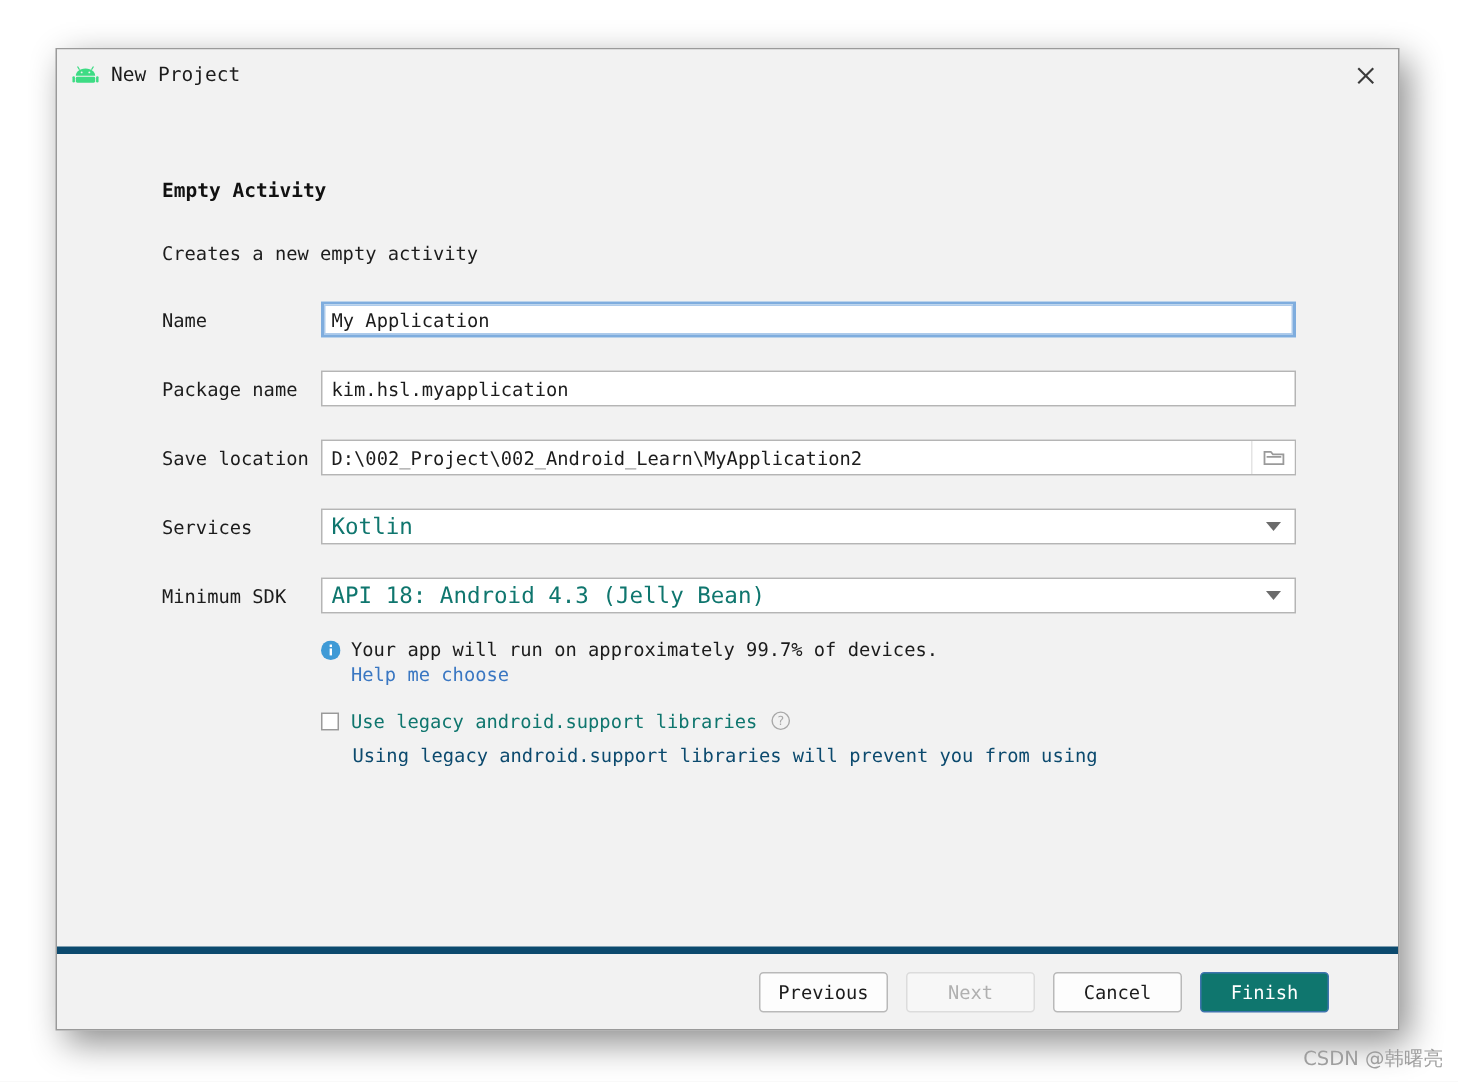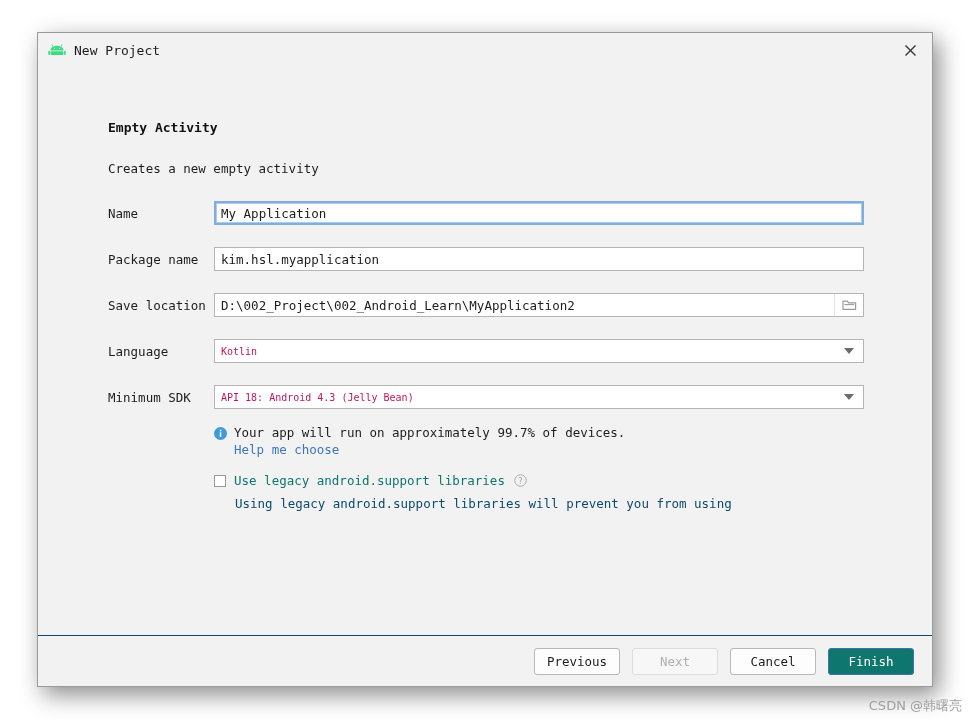--- a/index.html
+++ b/index.html
@@ -162,22 +162,22 @@
     box-sizing: border-box;
     border: 1px solid #b5b5b5;
     background: #ffffff;
     display: flex;
     align-items: center;
     cursor: pointer;
     position: relative;
   }
   .combo .combo-value {
     flex: 1 1 auto;
-    font-size: 10px;
-    color: #be185d;
+    font-size: 15px;
+    color: #0f766e;
     padding-left: 6px;
     white-space: nowrap;
     overflow: hidden;
   }
   .combo .combo-arrow {
     flex: 0 0 28px;
     display: flex;
     align-items: center;
     justify-content: center;
   }
@@ -250,25 +250,25 @@
     font-size: 12.5px;
     color: #0c4a6e;
     line-height: 17px;
     white-space: nowrap;
   }
 
   
   .footer {
     flex: 0 0 50px;
     height: 50px;
-    border-top: 1px solid #0c4a6e;
+    border-top: 5px solid #0c4a6e;
     display: flex;
     align-items: center;
     justify-content: flex-end;
-    padding-right: 18px;
+    padding-right: 46px;
     gap: 12px;
     background: #f2f2f2;
     margin-top: 32px;
   }
   .btn {
     min-width: 86px;
     height: 27px;
     box-sizing: border-box;
     border: 1px solid #b9b9b9;
     border-radius: 3px;
@@ -356,21 +356,21 @@
           <div class="browse-btn">
             <svg width="15" height="12" viewBox="0 0 15 12">
               <path fill="none" stroke="#9a9a9a" stroke-width="1.2" d="M1 10.4 V2.2 H5.2 L6.6 3.9 H13.6 V10.4 Z"></path>
               <line x1="2.4" y1="5.6" x2="12.2" y2="5.6" stroke="#9a9a9a" stroke-width="1.1"></line>
             </svg>
           </div>
         </div>
       </div>
 
       <div class="row" style="top:272px;">
-        <span class="label">Language</span>
+        <span class="label">Services</span>
         <div class="field-wrap">
           <div class="combo">
             <span class="combo-value">Kotlin</span>
             <span class="combo-arrow">
               <svg width="10" height="6" viewBox="0 0 10 6">
                   <path fill="#6b6b6b" d="M0 0 L10 0 L5 6 Z"></path>
                 </svg>
             </span>
           </div>
         </div>

